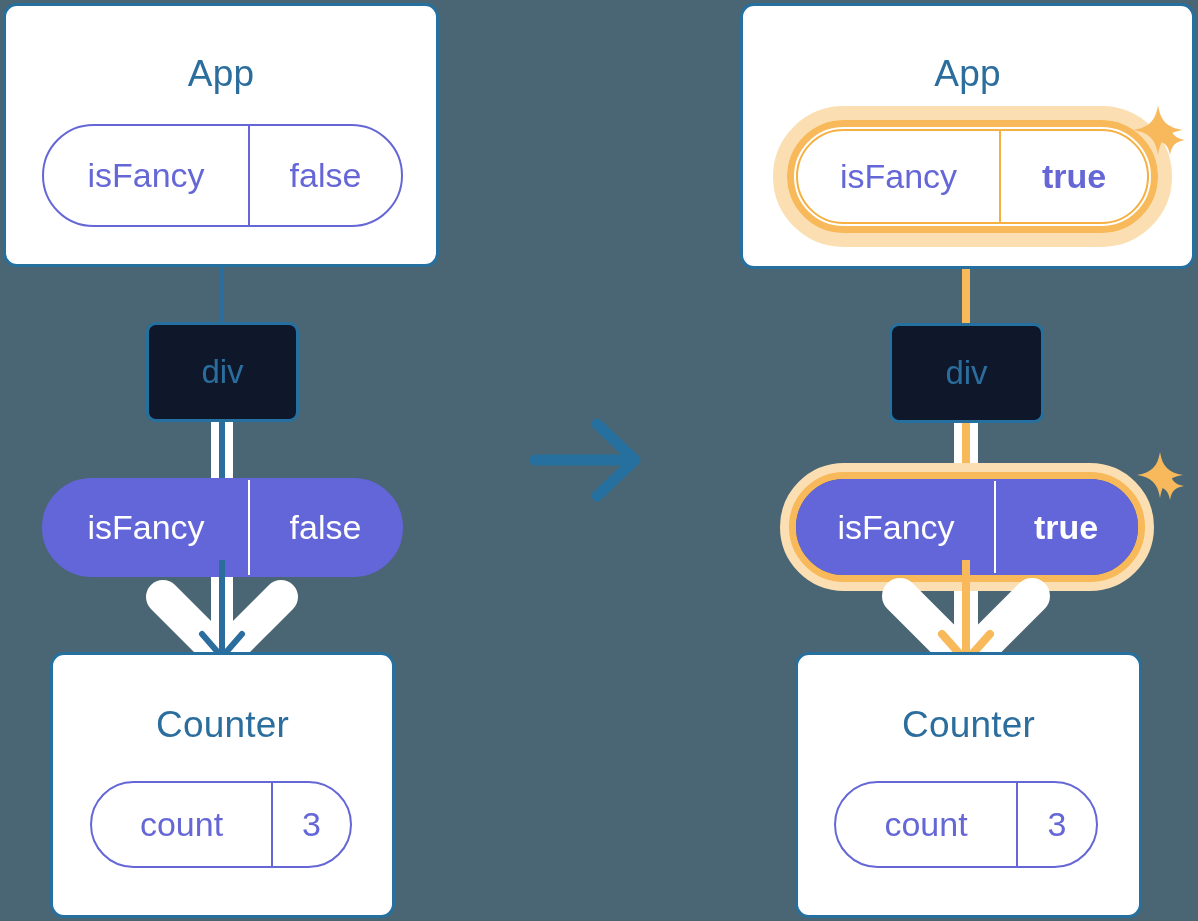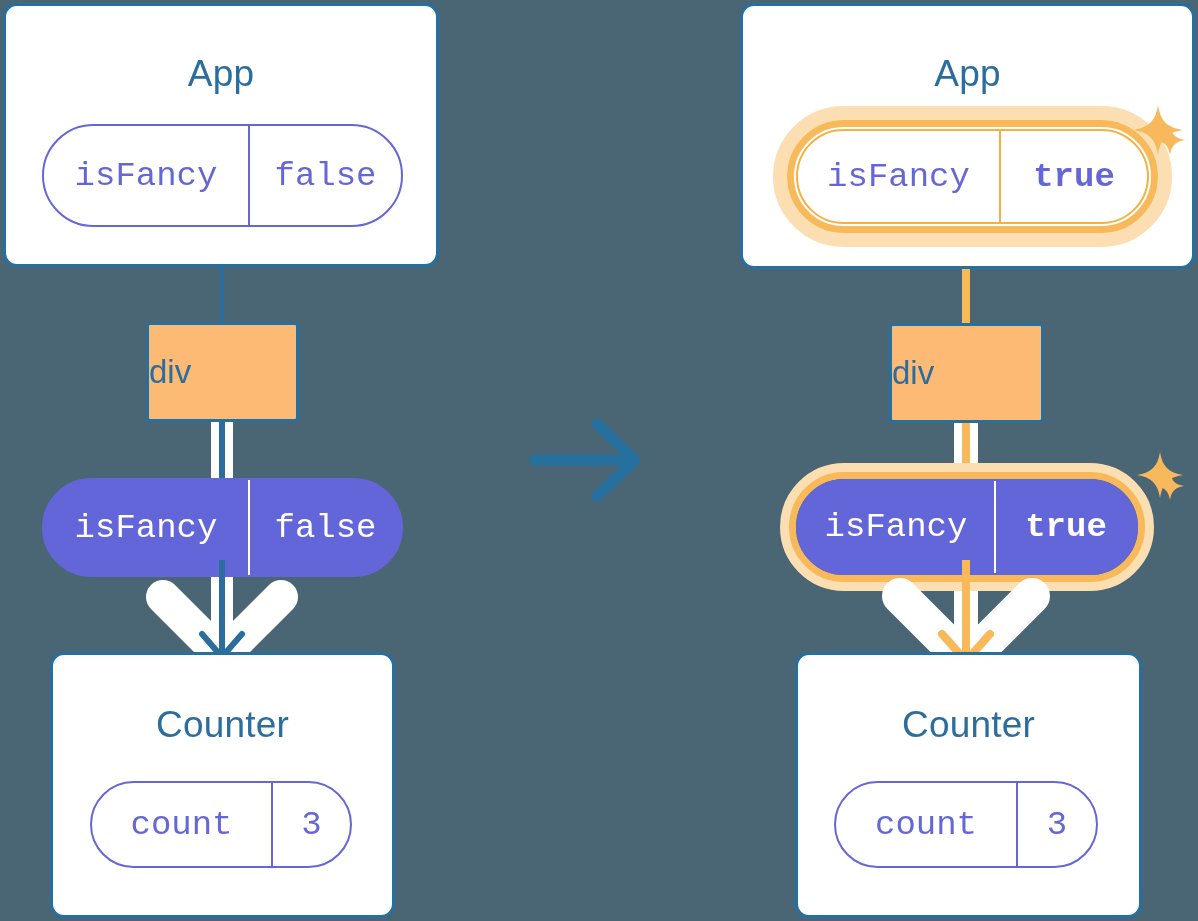--- a/index.html
+++ b/index.html
@@ -28,27 +28,27 @@
   }
   .component-box {
     position: absolute;
     background: #ffffff;
     border: 3px solid #25709f;
     border-radius: 14px;
     box-sizing: border-box;
   }
   .node-box {
     position: absolute;
-    background: #fdba74;
+    background: #0f172a;
     border: 3px solid #25709f;
-    border-radius: 4px;
+    border-radius: 10px;
     box-sizing: border-box;
     display: flex;
     align-items: center;
-    justify-content: flex-start;
+    justify-content: center;
   }
   .box-title {
     position: absolute;
     left: 0;
     right: 0;
     text-align: center;
     color: #2b6e9e;
     font-size: 37px;
     font-weight: 400;
     letter-spacing: 0.2px;
@@ -75,21 +75,20 @@
     background: #6366d8;
     border: 2px solid #6366d8;
   }
   .pill-cell {
     display: flex;
     align-items: center;
     justify-content: center;
     font-size: 34px;
     font-weight: 400;
     white-space: nowrap;
-    font-family: Liberation Mono, monospace;
   }
   .pill-outline .pill-cell { color: #6567d6; }
   .pill-filled  .pill-cell { color: #ffffff; }
   .pill-cell.key { flex: 0 0 auto; }
   .pill-cell.val { flex: 1 1 auto; text-align: center; }
   .pill-div {
     width: 2px;
     flex: 0 0 2px;
     align-self: stretch;
   }

